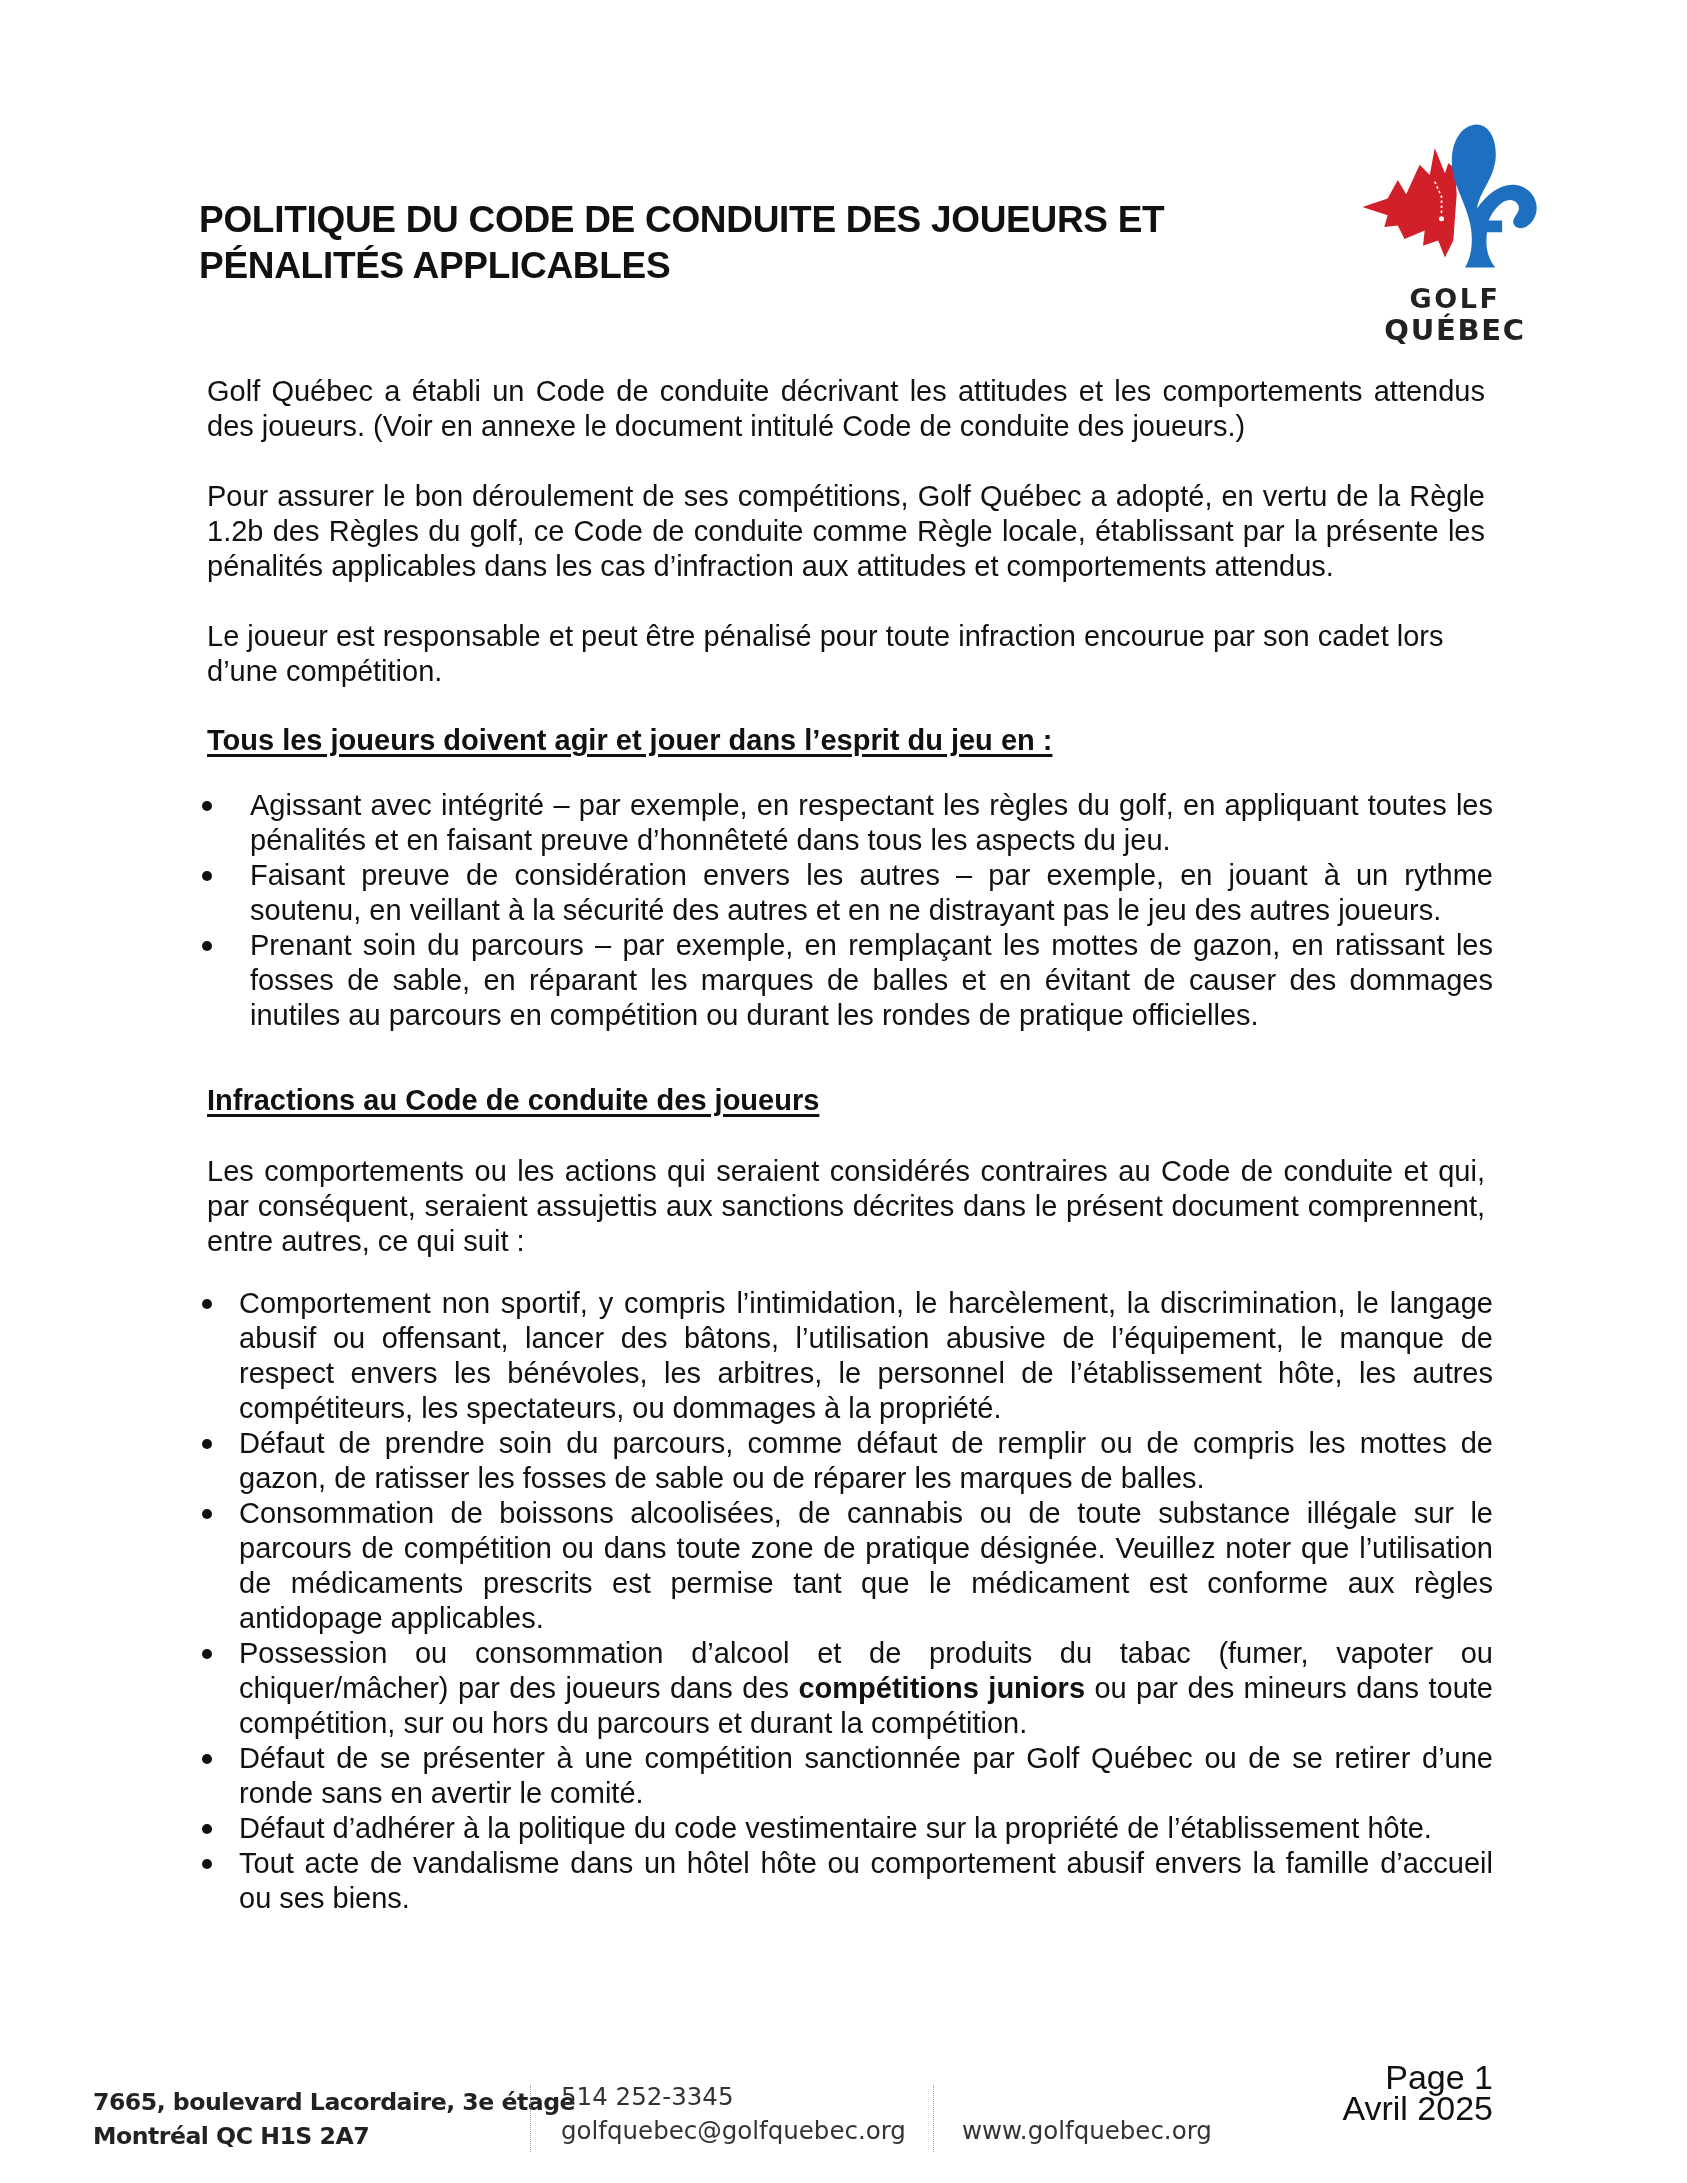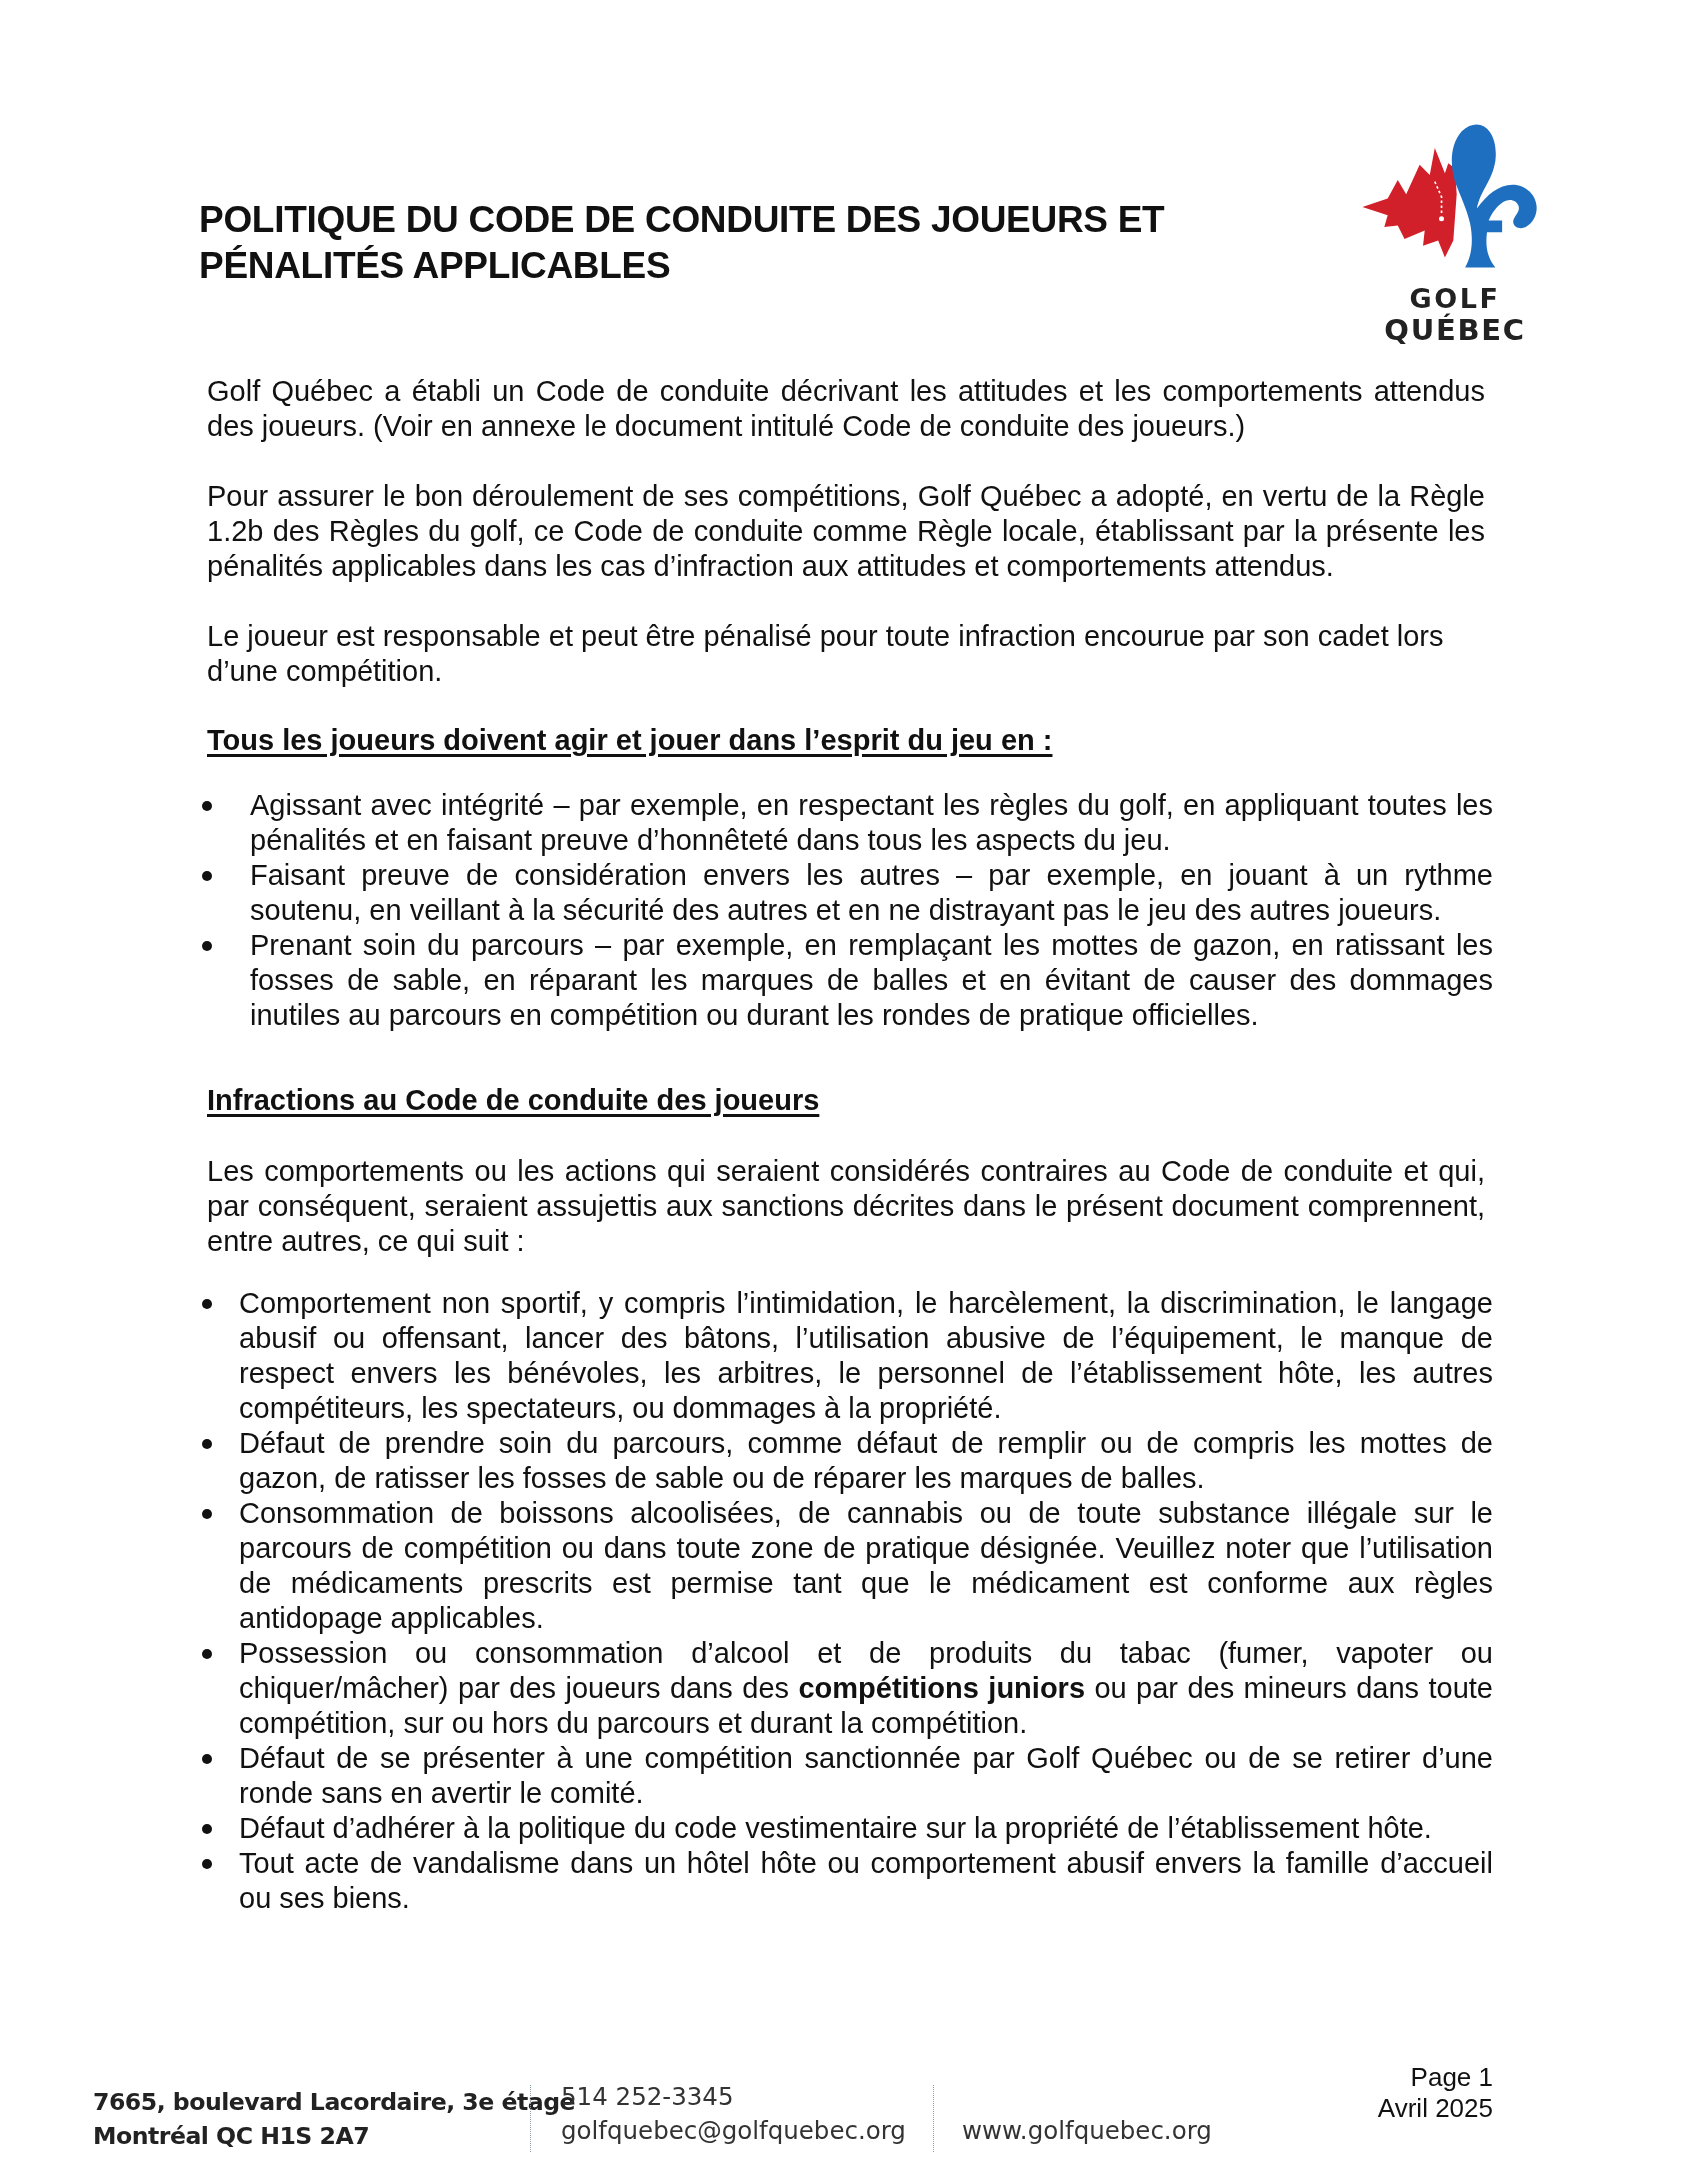--- a/index.html
+++ b/index.html
@@ -51,21 +51,21 @@
     .footer-contact {
       position: absolute; left: 561px; top: 2080px;
       font-family: "DejaVu Sans", sans-serif; font-size: 24.5px; line-height: 34px; color: #333;
     }
     .footer-web {
       position: absolute; left: 962px; top: 2114px;
       font-family: "DejaVu Sans", sans-serif; font-size: 24.5px; line-height: 34px; color: #333;
     }
     .footer-page {
       position: absolute; left: 1316px; top: 2062px; width: 177px; text-align: right;
-      font-size: 26px; line-height: 31px; color: #111;
+      font-size: 34px; line-height: 31px; color: #111;
     }
   </style>
 </head>
 <body>
 
 <div class="page">
 
   <h1 class="title">
     <span>POLITIQUE DU CODE DE CONDUITE DES JOUEURS ET</span><br>
     <span>PÉNALITÉS APPLICABLES</span>

